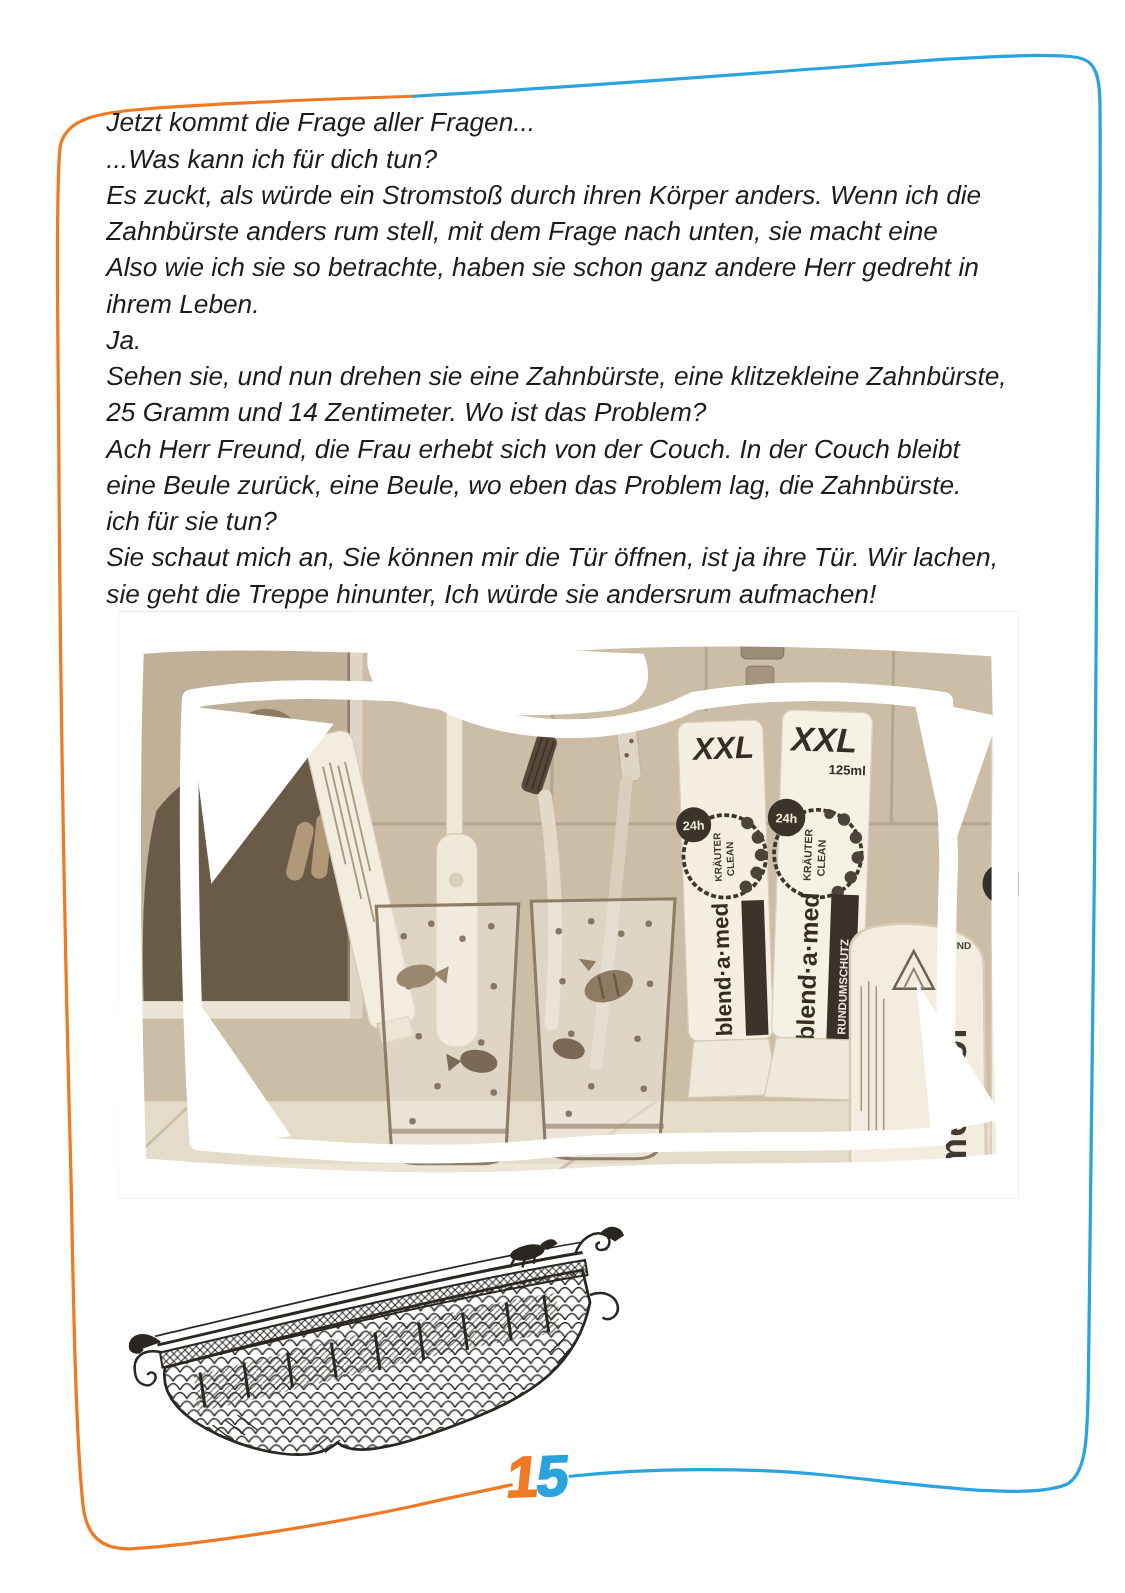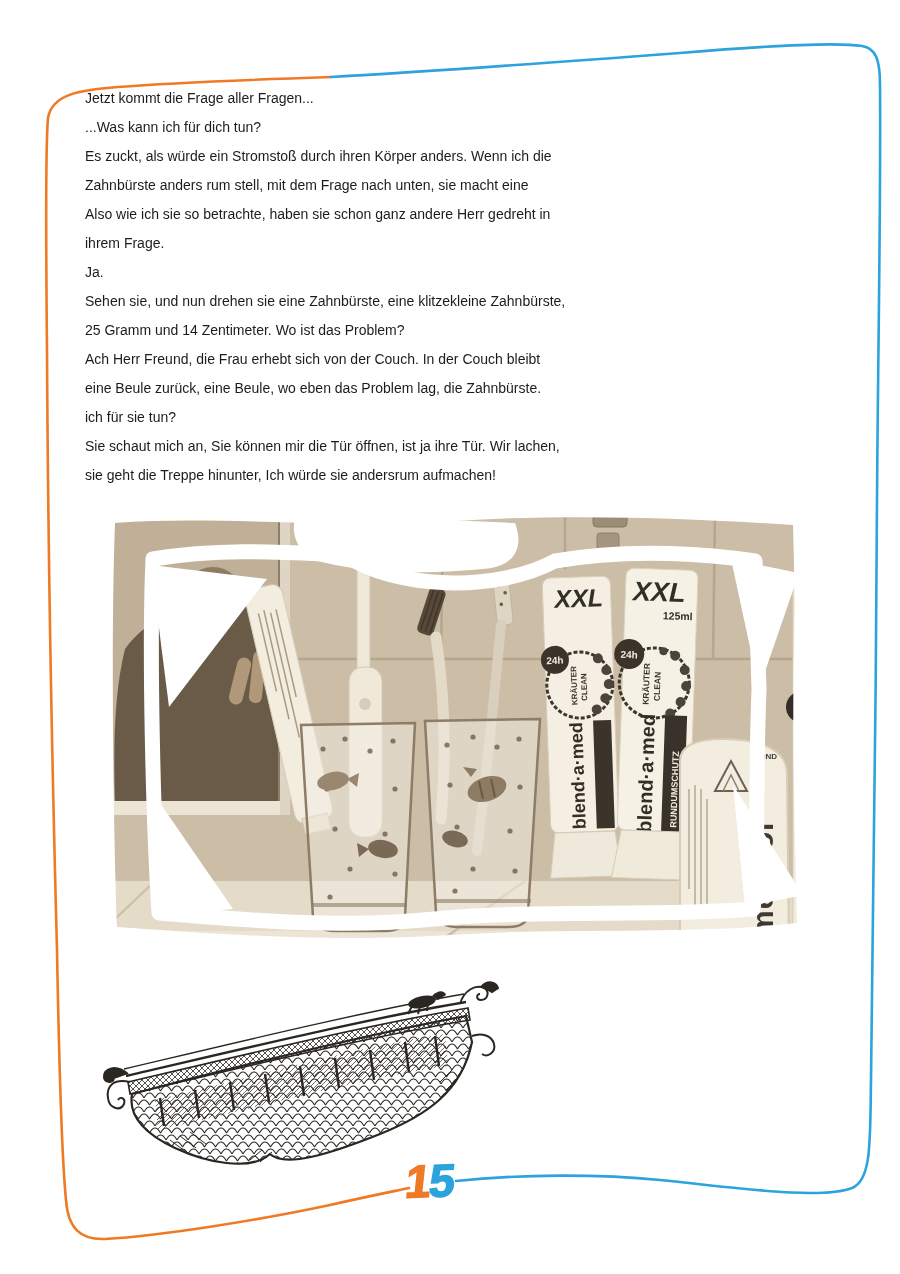--- a/index.html
+++ b/index.html
@@ -1,21 +1,21 @@
 <!DOCTYPE html>
 <html><head>
 <meta charset="utf-8">
 <style>
   html,body{margin:0;padding:0;background:#ffffff;}
   body{width:900px;height:1274px;position:relative;overflow:hidden;
        font-family:"Liberation Sans", sans-serif;}
   .abs{position:absolute;}
   #border-svg{left:0;top:0;width:900px;height:1274px;}
   #story{left:85px;top:84px;width:770px;color:#1c1c1c;}
-  #story .tline{font-size:14px;line-height:29px;white-space:nowrap;}
+  #story .tline{font-size:21px;line-height:29px;white-space:nowrap;font-style:italic;}
   #photo{left:95px;top:489px;width:720px;height:470px;}
   #boat{left:100px;top:972px;width:405px;height:200px;}
   #pagenum{left:406px;top:1150px;width:100px;height:60px;
            font-weight:bold;font-size:46px;line-height:60px;
            transform:skewX(-8deg) rotate(-2deg);letter-spacing:-2px;}
   #pagenum .d1{color:#EE7A25;-webkit-text-stroke:1.5px #EE7A25;}
   #pagenum .d2{color:#2BA3DC;-webkit-text-stroke:1.5px #2BA3DC;}
   svg text{font-family:"Liberation Sans", sans-serif;}
 </style>
 </head>
@@ -29,21 +29,21 @@
            C881,200 878,350 877,500 C876,700 873,950 871,1080 C870,1140 872,1180 852,1188
            C820,1200 740,1188 660,1180 C600,1174 520,1174 456,1181" stroke="#2BA3DC" stroke-width="2.6" stroke-linecap="round"></path>
 </svg>
 
 <div id="story" class="abs">
   <div class="tline">Jetzt kommt die Frage aller Fragen...</div>
   <div class="tline">...Was kann ich für dich tun?</div>
   <div class="tline">Es zuckt, als würde ein Stromstoß durch ihren Körper anders. Wenn ich die</div>
   <div class="tline">Zahnbürste anders rum stell, mit dem Frage nach unten, sie macht eine</div>
   <div class="tline">Also wie ich sie so betrachte, haben sie schon ganz andere Herr gedreht in</div>
-  <div class="tline">ihrem Frage.</div>
+  <div class="tline">ihrem Leben.</div>
   <div class="tline">Ja.</div>
   <div class="tline">Sehen sie, und nun drehen sie eine Zahnbürste, eine klitzekleine Zahnbürste,</div>
   <div class="tline">25 Gramm und 14 Zentimeter. Wo ist das Problem?</div>
   <div class="tline">Ach Herr Freund, die Frau erhebt sich von der Couch. In der Couch bleibt</div>
   <div class="tline">eine Beule zurück, eine Beule, wo eben das Problem lag, die Zahnbürste.</div>
   <div class="tline">ich für sie tun?</div>
   <div class="tline">Sie schaut mich an, Sie können mir die Tür öffnen, ist ja ihre Tür. Wir lachen,</div>
   <div class="tline">sie geht die Treppe hinunter, Ich würde sie andersrum aufmachen!</div>
 </div>
 

